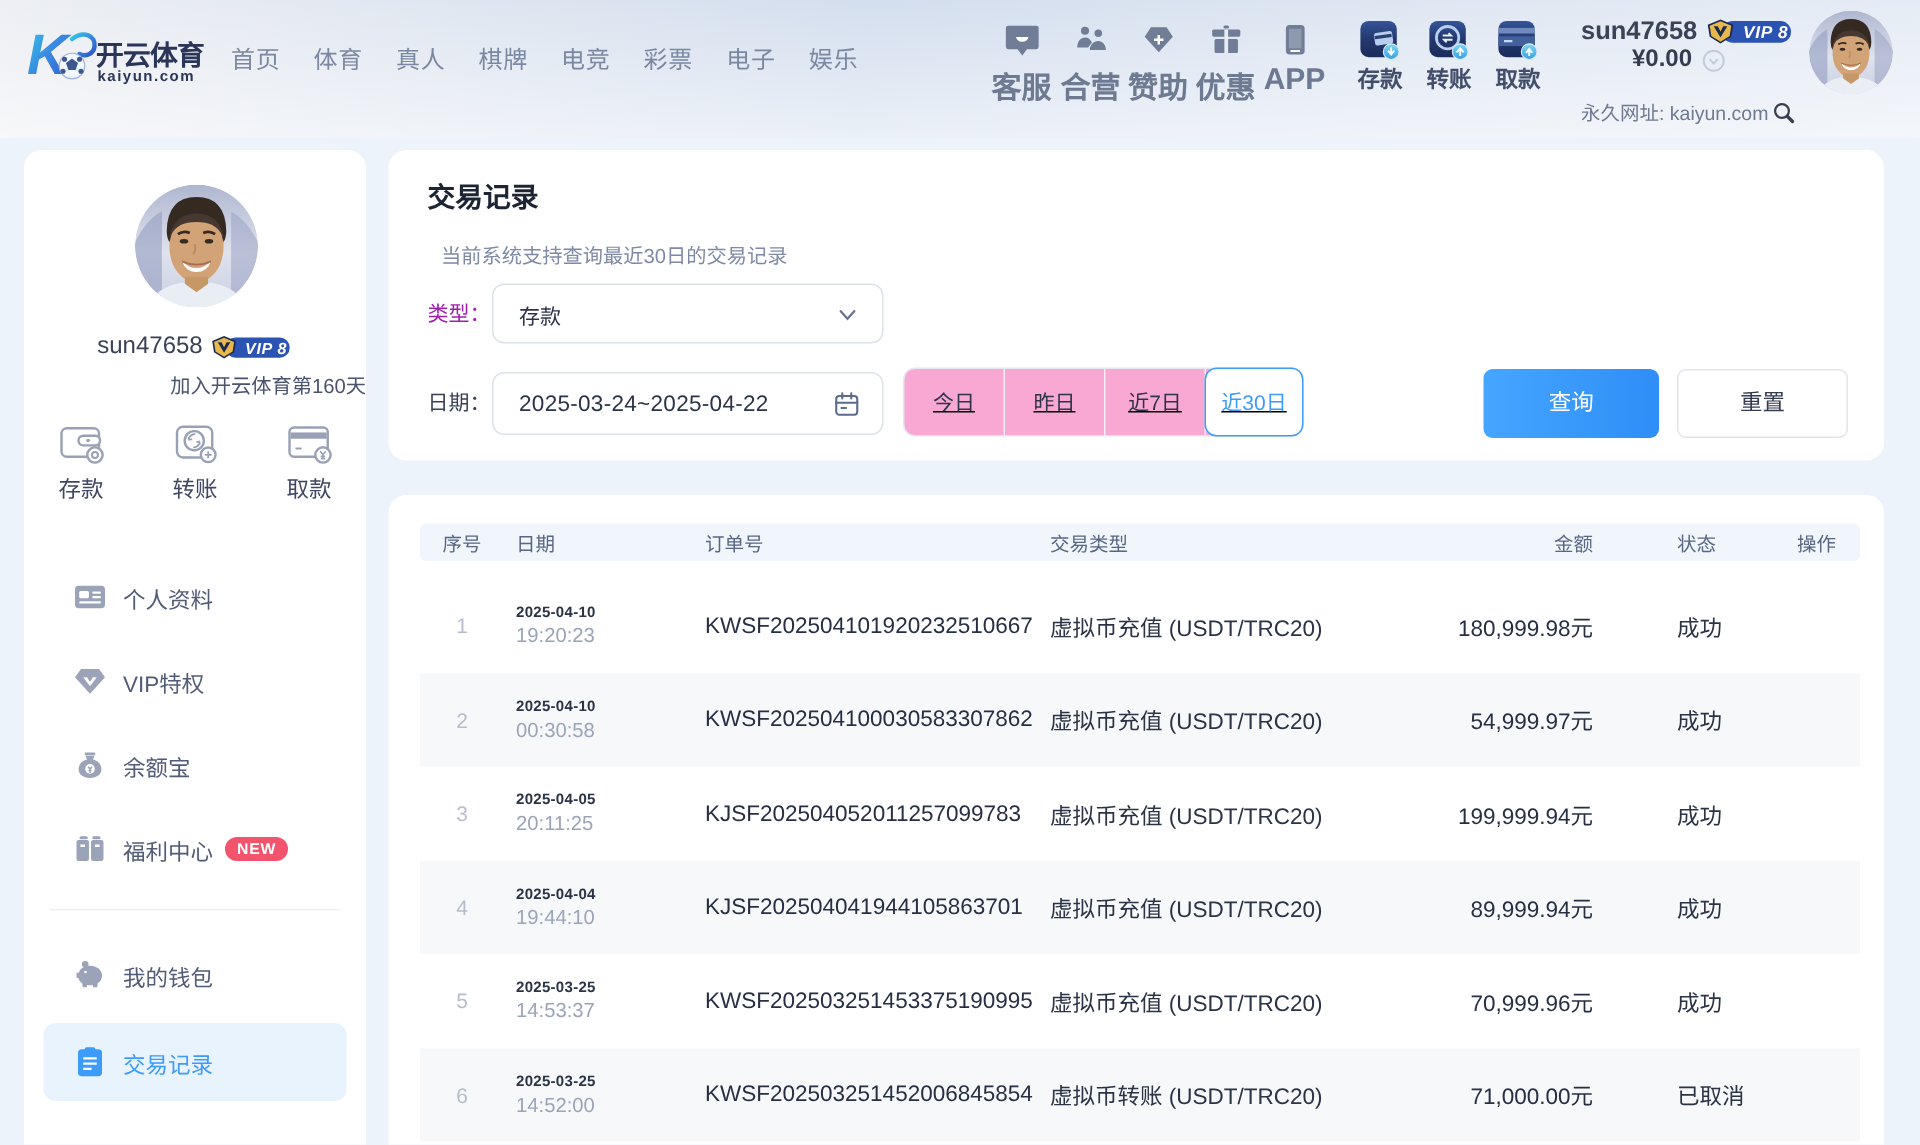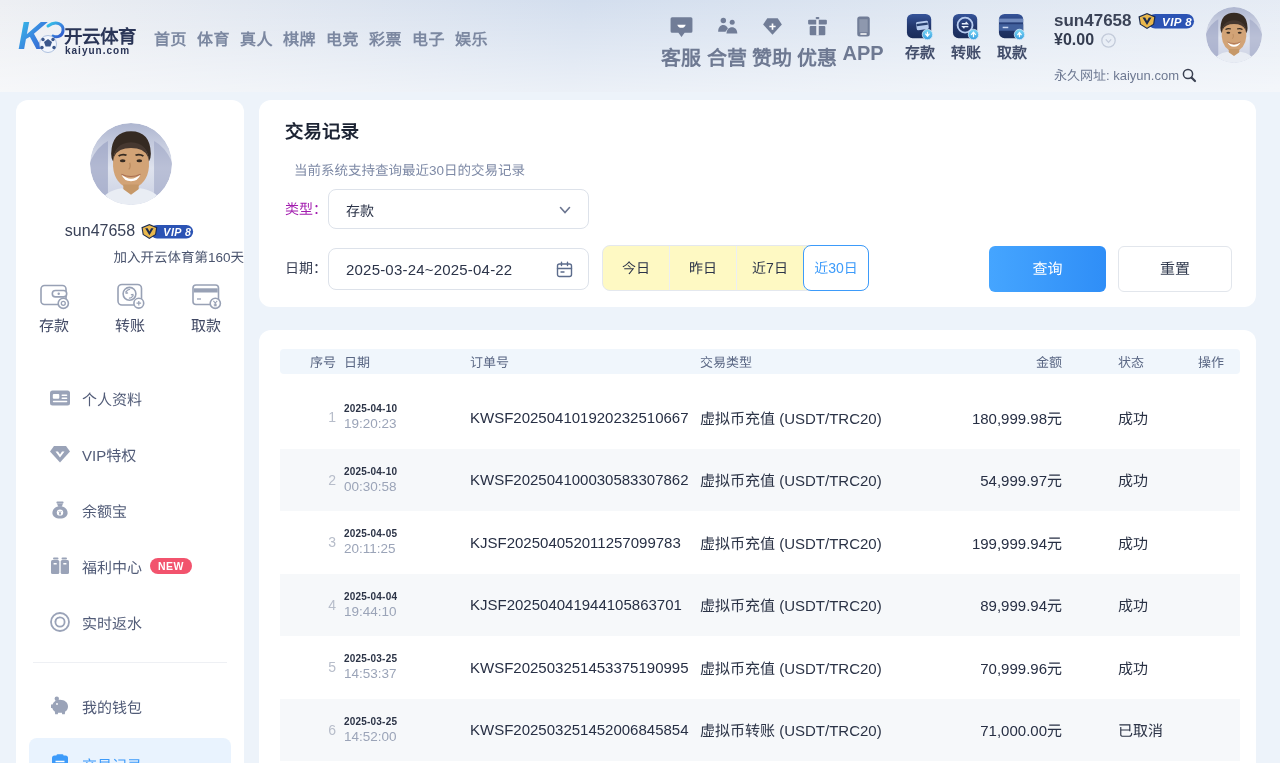--- a/index.html
+++ b/index.html
@@ -11,35 +11,35 @@
   }
   .header {
     position:absolute; left:0; top:0; width:1280px; height:92px;
     background:
       linear-gradient(180deg, rgba(255,255,255,0) 0%, rgba(255,255,255,0.55) 100%),
       linear-gradient(100deg, #edeff3 0%, #d3deee 45%, #dfe7f2 75%, #e6ecf5 100%);
   }
   
   .logo { position:absolute; left:18px; top:18px; width:230px; height:40px; }
   
-  .nav { position:absolute; left:154px; top:26px; display:flex; gap:10px;
-    font-size:16px; font-weight:700; color:#7c88a1; letter-spacing:0.5px; }
+  .nav { position:absolute; left:154px; top:26px; display:flex; gap:22px;
+    font-size:16px; font-weight:400; color:#7c88a1; letter-spacing:0.5px; }
   .nav span{display:block;}
   
   .gico { position:absolute; top:14px; width:52px; text-align:center; color:#6e7992; }
   .gico svg { width:25px; height:25px; display:block; margin:0 auto; }
   .gico .lb { font-size:20px; margin-top:3px; color:#6e7992;font-weight:bold; }
   
   .bico { position:absolute; top:13px; width:52px; text-align:center; }
   .bico .art { width:28px; height:28px; margin:0 auto; position:relative; display:block; }
   .bico .lb { font-size:15px; margin-top:0; color:#434e6b; font-weight:600;}
   
   .user { position:absolute; left:1054px; top:10px; width:160px; }
   .uname { font-size:17px; font-weight:700; color:#3b4357; display:flex; align-items:center; line-height:21px; }
-  .ubal  { font-size:16px; font-weight:700; color:#343c50; margin-top:0; line-height:18px; display:flex; align-items:center;}
+  .ubal  { font-size:16px; font-weight:700; color:#343c50; margin-top:0; line-height:18px; display:flex; align-items:center;margin-left:34px;}
   .uurl  { font-size:13px; color:#6e7992; margin-top:18px; line-height:15px; white-space:nowrap; display:flex; align-items:center;}
   .avatar-top { position:absolute; left:1206px; top:7px; width:56px; height:56px; border-radius:50%; overflow:hidden; }
 
   
   .card { position:absolute; background:#fff; border-radius:12px; }
   .sidebar { left:16px; top:100px; width:228px; height:720px; }
   .fcard { left:259px; top:100px; width:997px; height:207px; }
   .tcard { left:259px; top:330px; width:997px; height:470px; }
 
   
@@ -61,33 +61,33 @@
   .f-title { position:absolute; left:26px; top:17px; font-size:18.5px; font-weight:700; color:#1d2434; }
   .f-sub { position:absolute; left:35px; top:59px; font-size:13.5px; color:#7e8aa6; }
   .f-lab1 { position:absolute; left:26px; top:98px; font-size:14px; color:#a21caf; }
   .f-lab2 { position:absolute; left:26px; top:157px; font-size:14px; color:#3a4156; }
   .sel { position:absolute; left:69px; top:89px; width:261px; height:40px; border:1px solid #dde2ea; border-radius:8px; background:#fff; }
   .sel .tx { position:absolute; left:17px; top:10px; font-size:14px; color:#2c3449; }
   .sel svg { position:absolute; right:16px; top:13px; width:14px; height:14px; }
   .dinp { position:absolute; left:69px; top:148px; width:261px; height:42px; border:1px solid #dde2ea; border-radius:8px; background:#fff; }
   .dinp .tx { position:absolute; left:17px; top:12px; font-size:15px; color:#2c3449; letter-spacing:0.2px;}
   .dinp svg { position:absolute; right:15px; top:12px; width:17px; height:17px; }
-  .qgrp { position:absolute; left:343px; top:145px; height:46px; display:flex; border:1px solid #e4e8ee; border-radius:8px; background:#fef9c3;}
+  .qgrp { position:absolute; left:343px; top:145px; height:46px; display:flex; border:1px solid #e4e8ee; border-radius:8px; background:#f9a8d4;text-decoration:underline;}
   .qb { width:67px; line-height:44px; text-align:center; font-size:14px; color:#2c3449; border-right:1px solid #eceff3; }
   .qb:last-child { border-right:none; }
   .qb.on { width:66px; color:#3d9bfa; border:1px solid #3d9bfa; border-radius:8px; margin:-1px; line-height:44px; background:#fff; }
   .btn-q { position:absolute; left:730px; top:146px; width:117px; height:46px; background:linear-gradient(90deg,#45a5ff,#2f8ef7); border-radius:6px; color:#fff; font-size:15px; text-align:center; line-height:46px; }
   .btn-r { position:absolute; left:859px; top:146px; width:114px; height:46px; background:#fff; border:1px solid #e2e6ec; border-radius:6px; color:#333c50; font-size:15px; text-align:center; line-height:44px; }
 
   
   .tbl { position:absolute; left:21px; top:19px; width:960px; }
   .thead { height:25px; background:#f0f6fc; border-radius:4px; display:flex; align-items:center; font-size:13px; color:#5a6784; margin-bottom:12px; }
   .tr { height:62.5px; display:flex; align-items:center; font-size:14px; color:#2b3346; }
   .tr.even { background:#f6f8fa; }
-  .c1 { width:56px; text-align:right; flex:none;}
+  .c1 { width:56px; text-align:center; flex:none;}
   .c2 { width:134px; padding-left:8px; flex:none;}
   .c3 { width:230px; flex:none;}
   .c4 { width:270px; flex:none;}
   .c5 { width:92px; text-align:right; flex:none; white-space:nowrap;}
   .c6 { width:128px; padding-left:56px; flex:none;}
   .c7 { width:50px; text-align:right; padding-right:16px; flex:none;}
   .tr .c1 { color:#b7bdca; font-size:14px; }
   .tr .c2 .d1 { font-size:10px; color:#2b3346; font-weight:600; letter-spacing:0.2px; }
   .tr .c2 .d2 { font-size:13.5px; color:#9ba4b8; margin-top:2px; }
   .tr .c3 { font-size:15px; color:#272f44; }
@@ -355,27 +355,20 @@
       余额宝</div>
     <div class="mi">
       <svg viewBox="0 0 22 22" fill="#9aa3b8">
           <rect x="2" y="5" width="8.3" height="14" rx="1.5"></rect>
           <rect x="11.7" y="5" width="8.3" height="14" rx="1.5"></rect>
           <rect x="4" y="2.5" width="5.5" height="2" rx="1"></rect>
           <rect x="12.5" y="2.5" width="5.5" height="2" rx="1"></rect>
           <path d="M4.6 8h3.1v1.6H4.6zM14.3 8h3.1v1.6h-3.1z" fill="#fff"></path>
         </svg>
       福利中心<span class="new-badge">NEW</span></div>
-    <div class="mi">
-      <svg viewBox="0 0 22 22" fill="none" stroke="#9aa3b8" stroke-width="1.8">
-          <circle cx="11" cy="11" r="9"></circle>
-          <circle cx="11" cy="11" r="4.6"></circle>
-          <path d="M11 6.4a4.6 4.6 0 0 0-4.6 4.6" stroke-width="1.4"></path>
-        </svg>
-      实时返水</div>
     <div class="divider"></div>
     <div class="mi">
       <svg viewBox="0 0 22 22" fill="#9aa3b8">
           <path d="M3.5 9.5C4.5 6.5 7.5 4.8 11 4.8c4.6 0 8 2.8 8 6.6 0 2.2-1 4-2.8 5.1l-.4 2.7h-2.6l-.3-1.5a12 12 0 0 1-3.8 0l-.3 1.5H6.2l-.4-2.6C4.4 15.7 3.6 14.4 3.3 13H2V9.5z"></path>
           <circle cx="7.8" cy="3.8" r="2.2"></circle>
           <circle cx="8" cy="9" r="0.9" fill="#fff"></circle>
         </svg>
       我的钱包</div>
     <div class="mi hl">
       <svg viewBox="0 0 22 22" fill="#3d9bfa">

